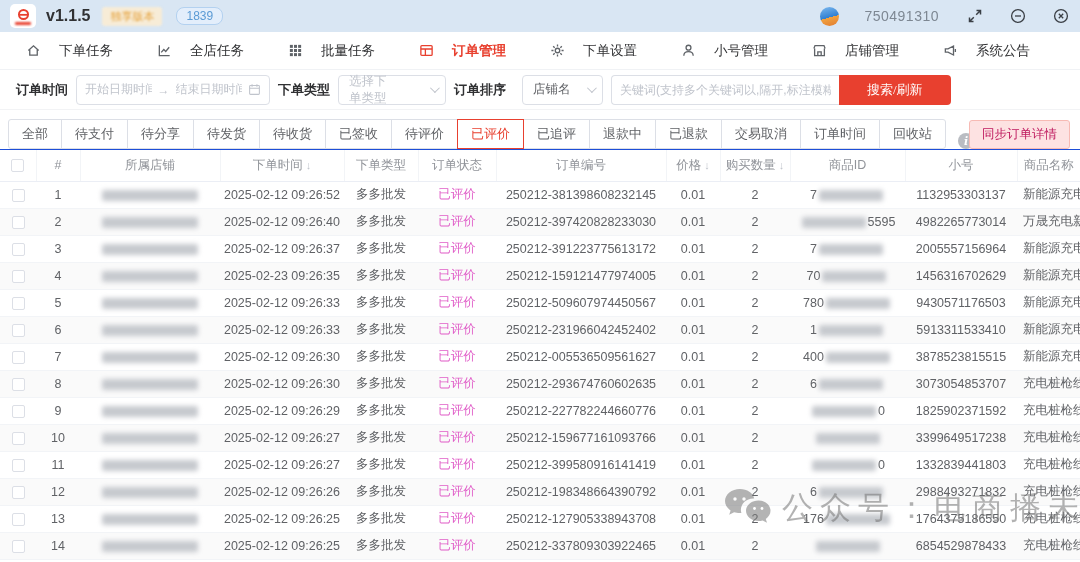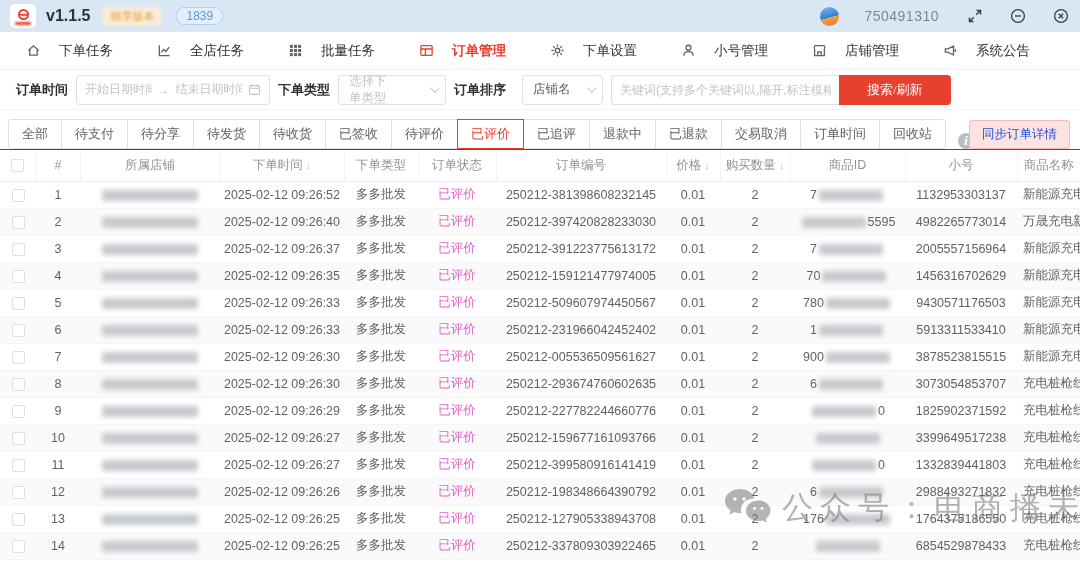--- a/index.html
+++ b/index.html
@@ -45,21 +45,21 @@
   .kw-input::placeholder { color:#c0c4cc; }
   .search-btn { height:30px; padding:0 28px; background:#e8402f; color:#fff; border:none; border-radius:0 4px 4px 0; font-size:13px; cursor:pointer; font-family:Liberation Serif, serif; white-space:nowrap; }
 
   
   .tabbar { height:40px; display:flex; align-items:flex-end; padding:0 8px; position:relative; border-bottom:1px solid #1d4ed8; }
   .tab { height:30px; display:inline-flex; align-items:center; padding:0 13px; border:1px solid #dcdfe6; background:#fff; color:#606266; font-size:13px; margin-left:-1px; cursor:pointer; position:relative; white-space:nowrap; }
   .tab:first-child { margin-left:0; border-radius:3px 0 0 3px; }
   .tab:nth-last-child(1) { border-radius:0 3px 3px 0; }
   .tab.active { color:#e8402f; border-color:#e8402f; z-index:2; }
   .info-dot { width:16px; height:16px; border-radius:50%; background:#b9bcc2; color:#fff; font-size:11px; font-weight:700; display:flex; align-items:center; justify-content:center; margin-left:12px; font-family:"DejaVu Serif",serif; font-style:italic; cursor:pointer; }
-  .sync-btn { position:absolute; right:10px; height:29px; padding:0 12px; background:#fde2e2; border:1px solid #f7bab4; color:#1d4ed8; font-size:12.5px; border-radius:3px; cursor:pointer; font-family:inherit; }
+  .sync-btn { position:absolute; right:10px; height:29px; padding:0 12px; background:#fde2e2; border:1px solid #f7bab4; color:#be185d; font-size:12.5px; border-radius:3px; cursor:pointer; font-family:inherit; }
 
   
   table { width:1080px; border-collapse:collapse; table-layout:fixed; }
   th { height:31px; font-weight:400; color:#909399; font-size:12.5px; border-bottom:1px solid #ebeef5; border-right:1px solid #f2f4f7; background:#fff; white-space:nowrap; overflow:hidden; }
   th:last-child { border-right:none; }
   td { height:27px; text-align:center; font-size:12.5px; color:#606266; border-bottom:1px solid #f2f4f7; white-space:nowrap; overflow:hidden; }
   tbody tr:nth-child(even) td { background:#fafafa; }
   .sort { color:#c0c4cc; font-size:11px; margin-left:3px; }
   .cb { display:inline-block; width:13px; height:13px; border:1px solid #dcdfe6; border-radius:2px; background:#fff; vertical-align:middle; cursor:pointer; }
   .status-cell { color:#e05ec8; }
@@ -290,21 +290,21 @@
     <td>0.01</td>
     <td>2</td>
     <td><span class="frag pre">7</span><span class="blur-bar pid-blur"></span><span class="frag suf"></span></td>
     <td>2005557156964</td>
     <td class="c-name">新能源充电</td>
   </tr>
       <tr>
     <td><span class="cb"></span></td>
     <td>4</td>
     <td><span class="blur-bar store-blur"></span></td>
-    <td>2025-02-12 09:26:35</td>
+    <td>2025-02-23 09:26:35</td>
     <td>多多批发</td>
     <td class="status-cell">已评价</td>
     <td>250212-159121477974005</td>
     <td>0.01</td>
     <td>2</td>
     <td><span class="frag pre">70</span><span class="blur-bar pid-blur"></span><span class="frag suf"></span></td>
     <td>1456316702629</td>
     <td class="c-name">新能源充电</td>
   </tr>
       <tr>
@@ -338,21 +338,21 @@
       <tr>
     <td><span class="cb"></span></td>
     <td>7</td>
     <td><span class="blur-bar store-blur"></span></td>
     <td>2025-02-12 09:26:30</td>
     <td>多多批发</td>
     <td class="status-cell">已评价</td>
     <td>250212-005536509561627</td>
     <td>0.01</td>
     <td>2</td>
-    <td><span class="frag pre">900</span><span class="blur-bar pid-blur"></span><span class="frag suf"></span></td>
+    <td><span class="frag pre">400</span><span class="blur-bar pid-blur"></span><span class="frag suf"></span></td>
     <td>3878523815515</td>
     <td class="c-name">新能源充电</td>
   </tr>
       <tr>
     <td><span class="cb"></span></td>
     <td>8</td>
     <td><span class="blur-bar store-blur"></span></td>
     <td>2025-02-12 09:26:30</td>
     <td>多多批发</td>
     <td class="status-cell">已评价</td>

